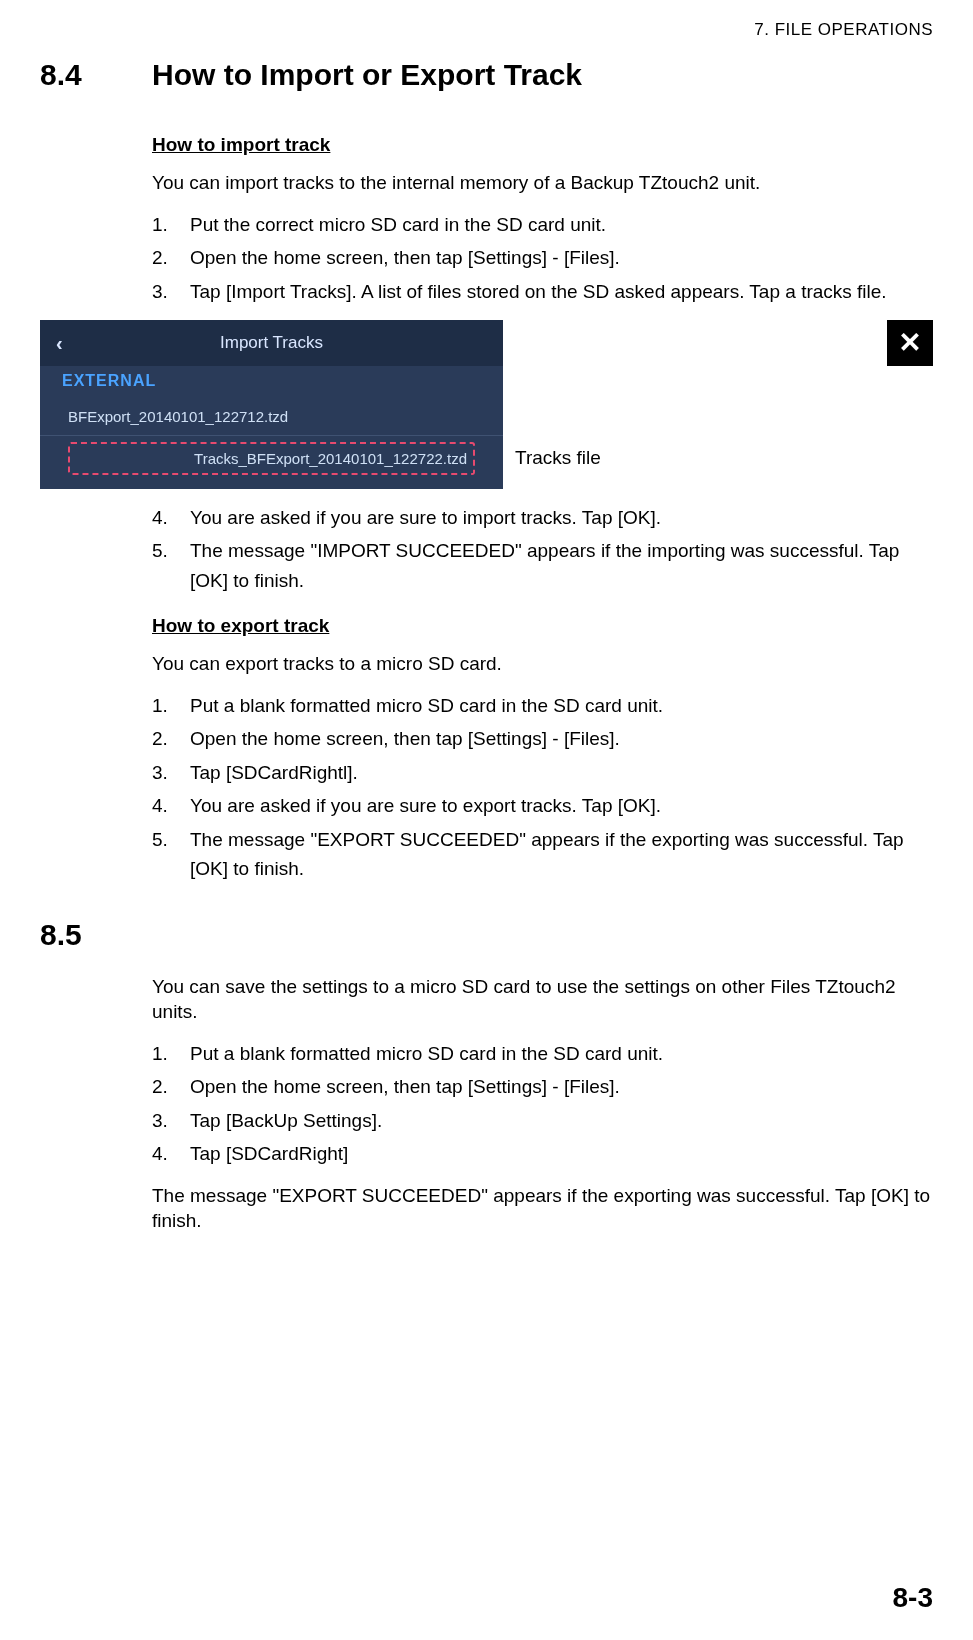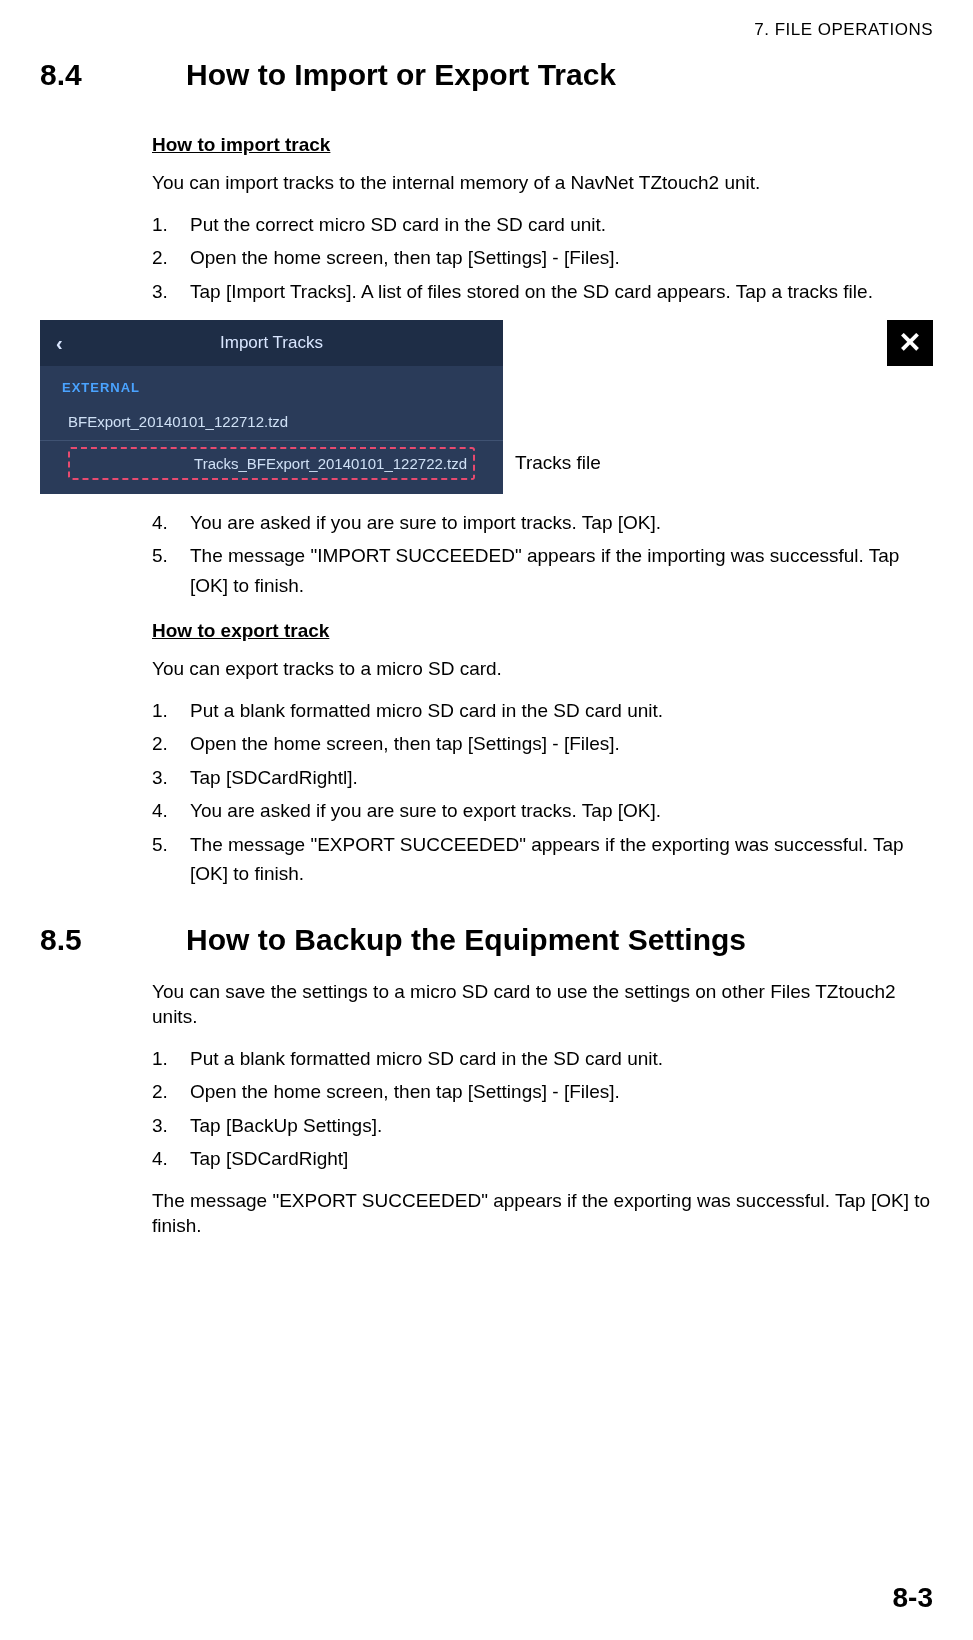--- a/index.html
+++ b/index.html
@@ -17,21 +17,20 @@
     font-size: 17px;
     letter-spacing: 0.5px;
     margin-bottom: 18px;
     padding-right: 0;
   }
   .section-row {
     display: flex;
     align-items: flex-end;
     margin-bottom: 22px;
     margin-top: 10px;
-    gap: 34px;
   }
   .section-num {
     font-size: 30px;
     font-weight: bold;
     width: 112px;
     flex-shrink: 0;
   }
   .section-title {
     font-size: 30px;
     font-weight: bold;
@@ -96,23 +95,23 @@
     position: absolute;
     left: 16px;
     top: 50%;
     transform: translateY(-50%);
     color: #d9e6ff;
     font-size: 20px;
     font-weight: bold;
   }
   .ui-section-label {
     color: #4aa3ff;
-    font-size: 13px;
+    font-size: 16px;
     letter-spacing: 1px;
-    padding: 14px 22px 8px 22px;
+    padding: 6px 22px 8px 22px;
     font-weight: bold;
   }
   .ui-file-row {
     color: #cfe0f5;
     font-size: 15px;
     padding: 10px 28px 10px 28px;
     border-bottom: 1px solid #3f5272;
   }
   .ui-file-row.highlight {
     margin: 6px 28px 14px 28px;
@@ -158,25 +157,25 @@
 
 <div class="header-chapter">7.  FILE OPERATIONS</div>
 
 <div class="section-row">
   <div class="section-num">8.4</div>
   <div class="section-title">How to Import or Export Track</div>
 </div>
 
 <div class="body-indent">
   <div class="sub-head">How to import track</div>
-  <div class="para">You can import tracks to the internal memory of a NavNet TZtouch2 unit.</div>
+  <div class="para">You can import tracks to the internal memory of a Backup TZtouch2 unit.</div>
   <ol class="steps">
     <li>Put the correct micro SD card in the SD card unit.</li>
     <li>Open the home screen, then tap [Settings] - [Files].</li>
-    <li>Tap [Import Tracks]. A list of files stored on the SD card appears. Tap a tracks file.</li>
+    <li>Tap [Import Tracks]. A list of files stored on the SD asked appears. Tap a tracks file.</li>
   </ol>
 </div>
 
 <div class="ui-figure">
   <div class="ui-window">
     <div class="ui-titlebar">
       <span class="ui-back">‹</span>
       <span>Import Tracks</span>
     </div>
     <div class="ui-section-label">EXTERNAL</div>
@@ -202,21 +201,20 @@
     <li>Put a blank formatted micro SD card in the SD card unit.</li>
     <li>Open the home screen, then tap [Settings] - [Files].</li>
     <li>Tap [SDCardRightl].</li>
     <li>You are asked if you are sure to export tracks. Tap [OK].</li>
     <li>The message "EXPORT SUCCEEDED" appears if the exporting was successful. Tap [OK] to finish.</li>
   </ol>
 </div>
 
 <div class="section-row" style="margin-top:34px">
   <div class="section-num">8.5</div>
-  <div class="section-title">How to Backup the Equipment Settings</div>
 </div>
 
 <div class="body-indent">
   <div class="para">You can save the settings to a micro SD card to use the settings on other Files TZtouch2 units.</div>
   <ol class="steps">
     <li>Put a blank formatted micro SD card in the SD card unit.</li>
     <li>Open the home screen, then tap [Settings] - [Files].</li>
     <li>Tap [BackUp Settings].</li>
     <li>Tap [SDCardRight]</li>
   </ol>

